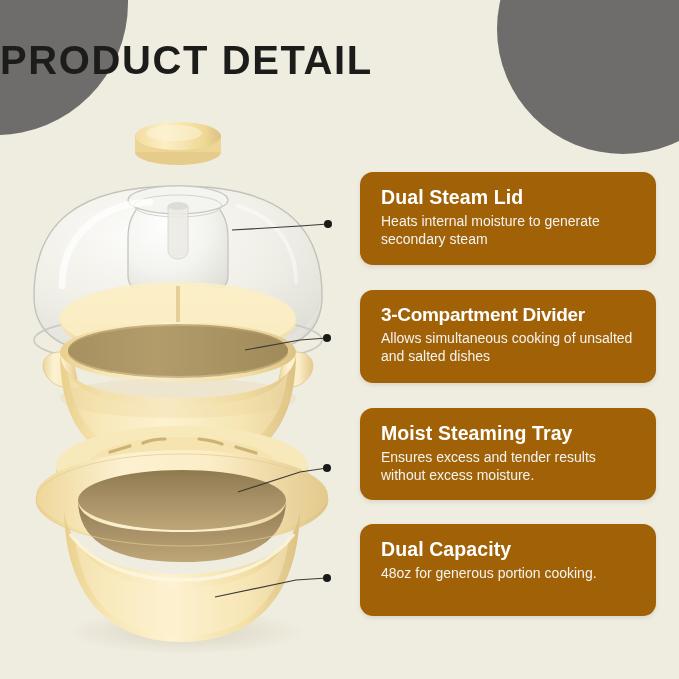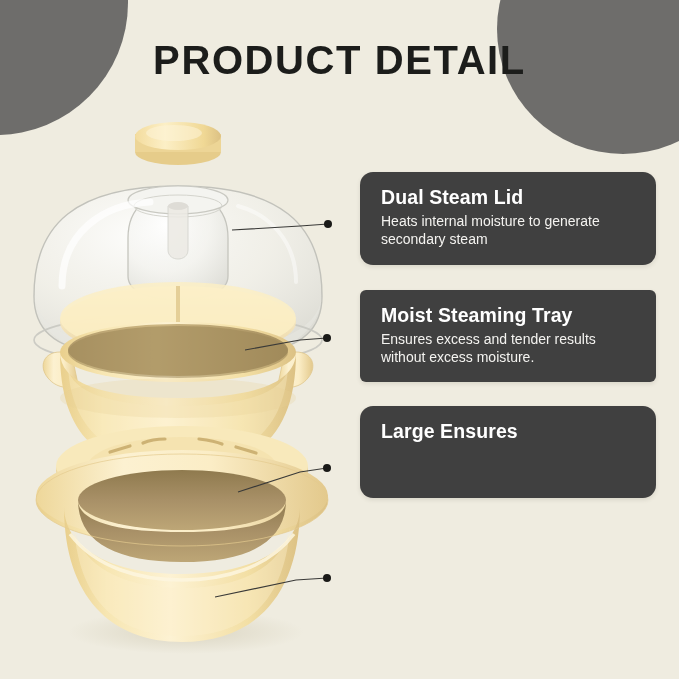--- a/index.html
+++ b/index.html
@@ -21,32 +21,31 @@
   }
   .blob-tr {
     right:-70px; top:-96px;
     width:252px; height:250px;
     border-radius:50%;
   }
 
   
   .title {
     position:absolute; left:0; right:0; top:38px;
-    text-align:center;
     font-size:40px;
     font-weight:700;
     letter-spacing:1.6px;
     color:#1c1d1b;
     z-index:6;
   }
 
   
   .cards { position:absolute; left:360px; top:172px; width:296px; z-index:5; }
   .card {
-    background:#404040;
+    background:#a16207;
     border-radius:13px;
     padding:14px 17px 15px 21px;
     margin-bottom:25px;
     box-shadow:0 2px 4px rgba(90,85,70,.14);
     color:#ffffff;
   }
   .card:last-child { margin-bottom:0; }
   .card-title {
     font-size:19.5px;
     font-weight:700;
@@ -56,21 +55,21 @@
   }
   .card-title.tight { font-size:19px; letter-spacing:-.3px; }
   .card-desc {
     font-size:14px;
     line-height:1.28;
     font-weight:400;
     color:#f4f3f0;
   }
   .card-1 { min-height:93px; }
   .card-2 { min-height:93px; margin-bottom:25px; }
-  .card-3 { min-height:92px; margin-bottom:24px;border-radius:6px; }
+  .card-3 { min-height:92px; margin-bottom:24px; }
   .card-4 { min-height:92px; }
 
   
   .leaders { position:absolute; inset:0; z-index:4; pointer-events:none; }
 
   
   .product { position:absolute; left:0; top:0; width:360px; height:679px; z-index:3; }
 </style>
 </head>
 <body>
@@ -254,24 +253,29 @@
     </g>
   </svg>
 
   <div class="cards">
 
     <div class="card card-1">
       <div class="card-title">Dual Steam Lid</div>
       <div class="card-desc">Heats internal moisture to generate secondary steam</div>
     </div>
 
+    <div class="card card-2">
+      <div class="card-title tight">3-Compartment Divider</div>
+      <div class="card-desc">Allows simultaneous cooking of unsalted and salted dishes</div>
+    </div>
 
     <div class="card card-3">
       <div class="card-title">Moist Steaming Tray</div>
       <div class="card-desc">Ensures excess and tender results without excess moisture.</div>
     </div>
 
     <div class="card card-4">
-      <div class="card-title">Large Ensures</div>
+      <div class="card-title">Dual Capacity</div>
+      <div class="card-desc">48oz for generous portion cooking.</div>
     </div>
 
   </div>
 </div>
 
 </body></html>

